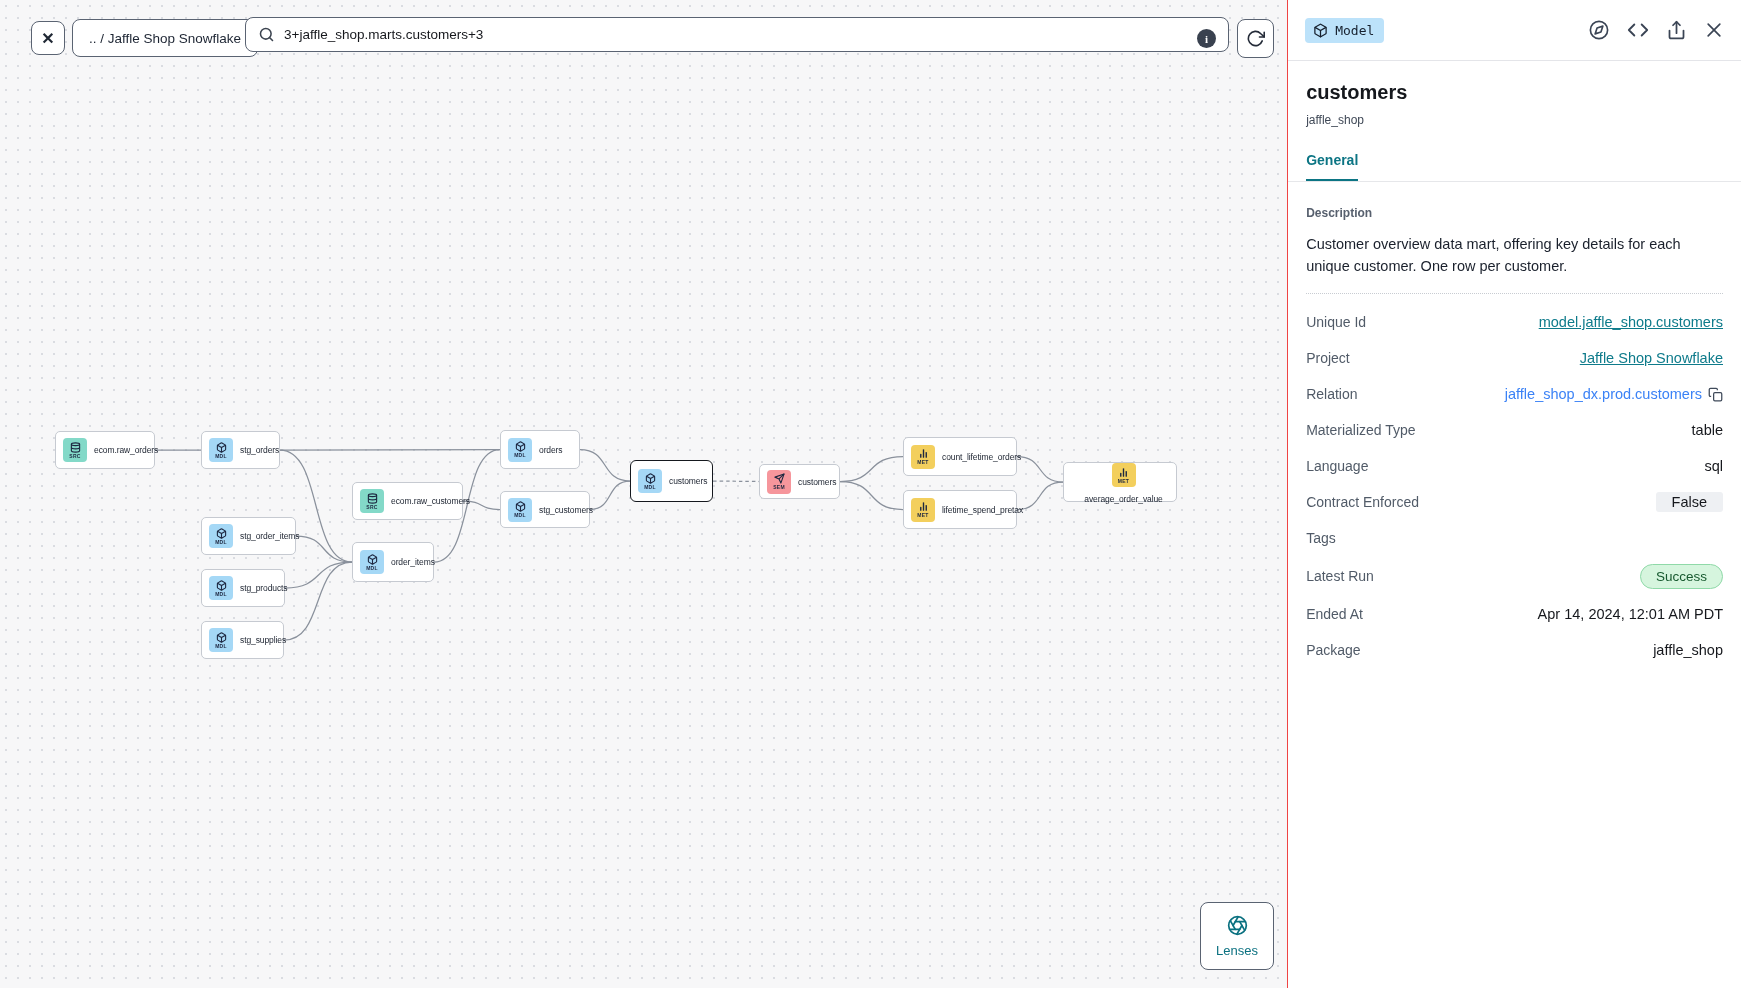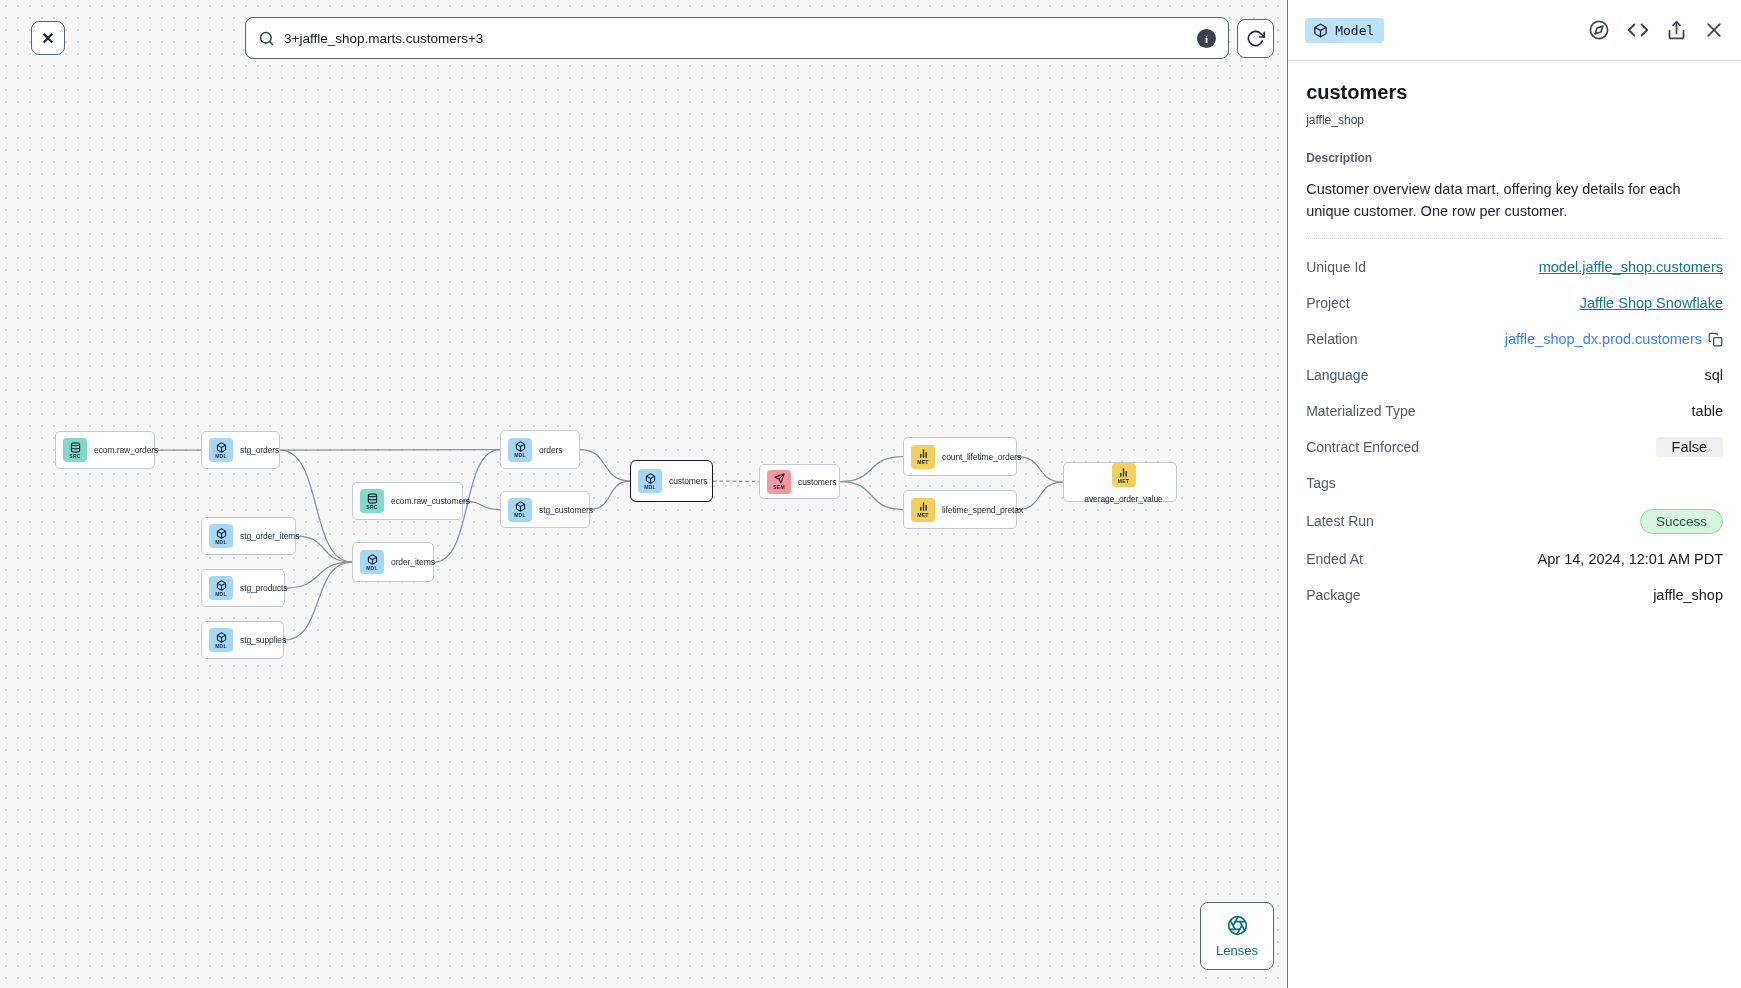--- a/index.html
+++ b/index.html
@@ -14,21 +14,21 @@
   }
   .edges { position:absolute; left:0; top:0; pointer-events:none; }
   .edges path { fill:none; stroke:#8a919c; stroke-width:1.25; }
   .edges path.dashed { stroke-dasharray:3.5 3; }
   .btn-close, .btn-refresh, .chip, .search-box {
     position:absolute; background:#fff; border:1.5px solid #5a6372; border-radius:8px;
     display:flex; align-items:center; justify-content:center; cursor:pointer;
   }
   .btn-close { left:31px; top:21px; width:34px; height:34px; font-size:16px; font-weight:bold; color:#1f2733; }
   .chip { left:72px; top:19px; height:38px; padding:0 16px; font-size:13.5px; color:#1d2533; white-space:nowrap; }
-  .search-box { left:245px; top:17px; width:984px; height:42px; justify-content:flex-start; padding:0 44px 0 12px; cursor:text; }
+  .search-box { left:245px; top:17px; width:984px; height:35px; justify-content:flex-start; padding:0 44px 0 12px; cursor:text; }
   .search-box svg { flex:0 0 auto; margin-right:9px; }
   .search-input { border:none; outline:none; flex:1; font-size:13.5px; color:#16181d; font-family:"Liberation Sans", sans-serif; background:transparent; }
   .info-dot { position:absolute; right:12px; top:11px; width:19px; height:19px; border-radius:50%; background:#39414f; color:#fff; font-size:11px; font-weight:bold; display:flex; align-items:center; justify-content:center; font-family:"Liberation Serif", serif; cursor:pointer; }
   .btn-refresh { left:1237px; top:19px; width:37px; height:39px; }
 
   
   .node {
     position:absolute; background:#fff; border:1px solid #c6cad1; border-radius:5px;
     display:flex; align-items:center; gap:7px; padding-left:7px; cursor:pointer; z-index:2;
   }
@@ -95,20 +95,23 @@
         <path d="M 713 481 C 740.6 481, 731.4 481.5, 759 481.5" class="dashed"></path>
         <path d="M 840 481.5 C 877.8 481.5, 865.2 456.5, 903 456.5"></path>
         <path d="M 840 481.5 C 877.8 481.5, 865.2 509.5, 903 509.5"></path>
         <path d="M 1017 456.5 C 1044.6 456.5, 1035.4 482, 1063 482"></path>
         <path d="M 1017 509.5 C 1044.6 509.5, 1035.4 482, 1063 482"></path>
       </svg>
 
     <div class="btn-close">
       <span>✕</span>
     </div>
+    <div class="chip">
+      <span>.. / Jaffle Shop Snowflake</span>
+    </div>
     <div class="search-box">
       <svg width="17" height="17" viewBox="0 0 24 24" fill="none" stroke="#3c4450" stroke-width="2.2" stroke-linecap="round">
           <circle cx="11" cy="11" r="7.5"></circle>
           <line x1="20.5" y1="20.5" x2="16.2" y2="16.2"></line>
         </svg>
       <input class="search-input" spellcheck="false" value="3+jaffle_shop.marts.customers+3" style="">
       <div class="info-dot">i</div>
     </div>
     <div class="btn-refresh">
       <svg width="19" height="19" viewBox="0 0 24 24" fill="none" stroke="#242b38" stroke-width="2" stroke-linecap="round" stroke-linejoin="round">
@@ -325,20 +328,23 @@
         </span>
       </div>
     </div>
     <div style="border-bottom:1px solid #e4e5e9"></div>
 
     <div class="title-block">
       <div class="panel-title">customers</div>
       <div class="panel-subtitle">jaffle_shop</div>
     </div>
 
+    <div class="tabs">
+      <span class="tab">General</span>
+    </div>
 
     <div class="panel-body">
       <div class="desc-label">Description</div>
       <div class="desc-text">Customer overview data mart, offering key details for each unique customer. One row per customer.</div>
       <div class="dotted-div"></div>
       <div id="fields">
           <div class="frow">
             <span class="flabel">Unique Id</span>
             <span class="fvalue link">model.jaffle_shop.customers</span>
           </div>
@@ -349,28 +355,28 @@
           <div class="frow">
             <span class="flabel">Relation</span>
             <span class="fvalue teal">jaffle_shop_dx.prod.customers<span class="copy-btn">
                 <svg width="15" height="15" viewBox="0 0 24 24" fill="none" stroke="#3f4a5a" stroke-width="2" stroke-linejoin="round">
                   <rect x="9" y="9" width="13" height="13" rx="2"></rect>
                   <path d="M5 15H4a2 2 0 0 1-2-2V4a2 2 0 0 1 2-2h9a2 2 0 0 1 2 2v1"></path>
                 </svg>
               </span></span>
           </div>
           <div class="frow">
+            <span class="flabel">Materialized Type</span>
+            <span class="fvalue ">table</span>
+          </div>
+          <div class="frow">
             <span class="flabel">Language</span>
             <span class="fvalue ">sql</span>
           </div>
           <div class="frow">
-            <span class="flabel">Materialized Type</span>
-            <span class="fvalue ">table</span>
-          </div>
-          <div class="frow">
             <span class="flabel">Contract Enforced</span>
             <span class="fvalue pill-plain">False</span>
           </div>
           <div class="frow">
             <span class="flabel">Tags</span>
           </div>
           <div class="frow">
             <span class="flabel">Latest Run</span>
             <span class="fvalue pill-success">Success</span>
           </div>

